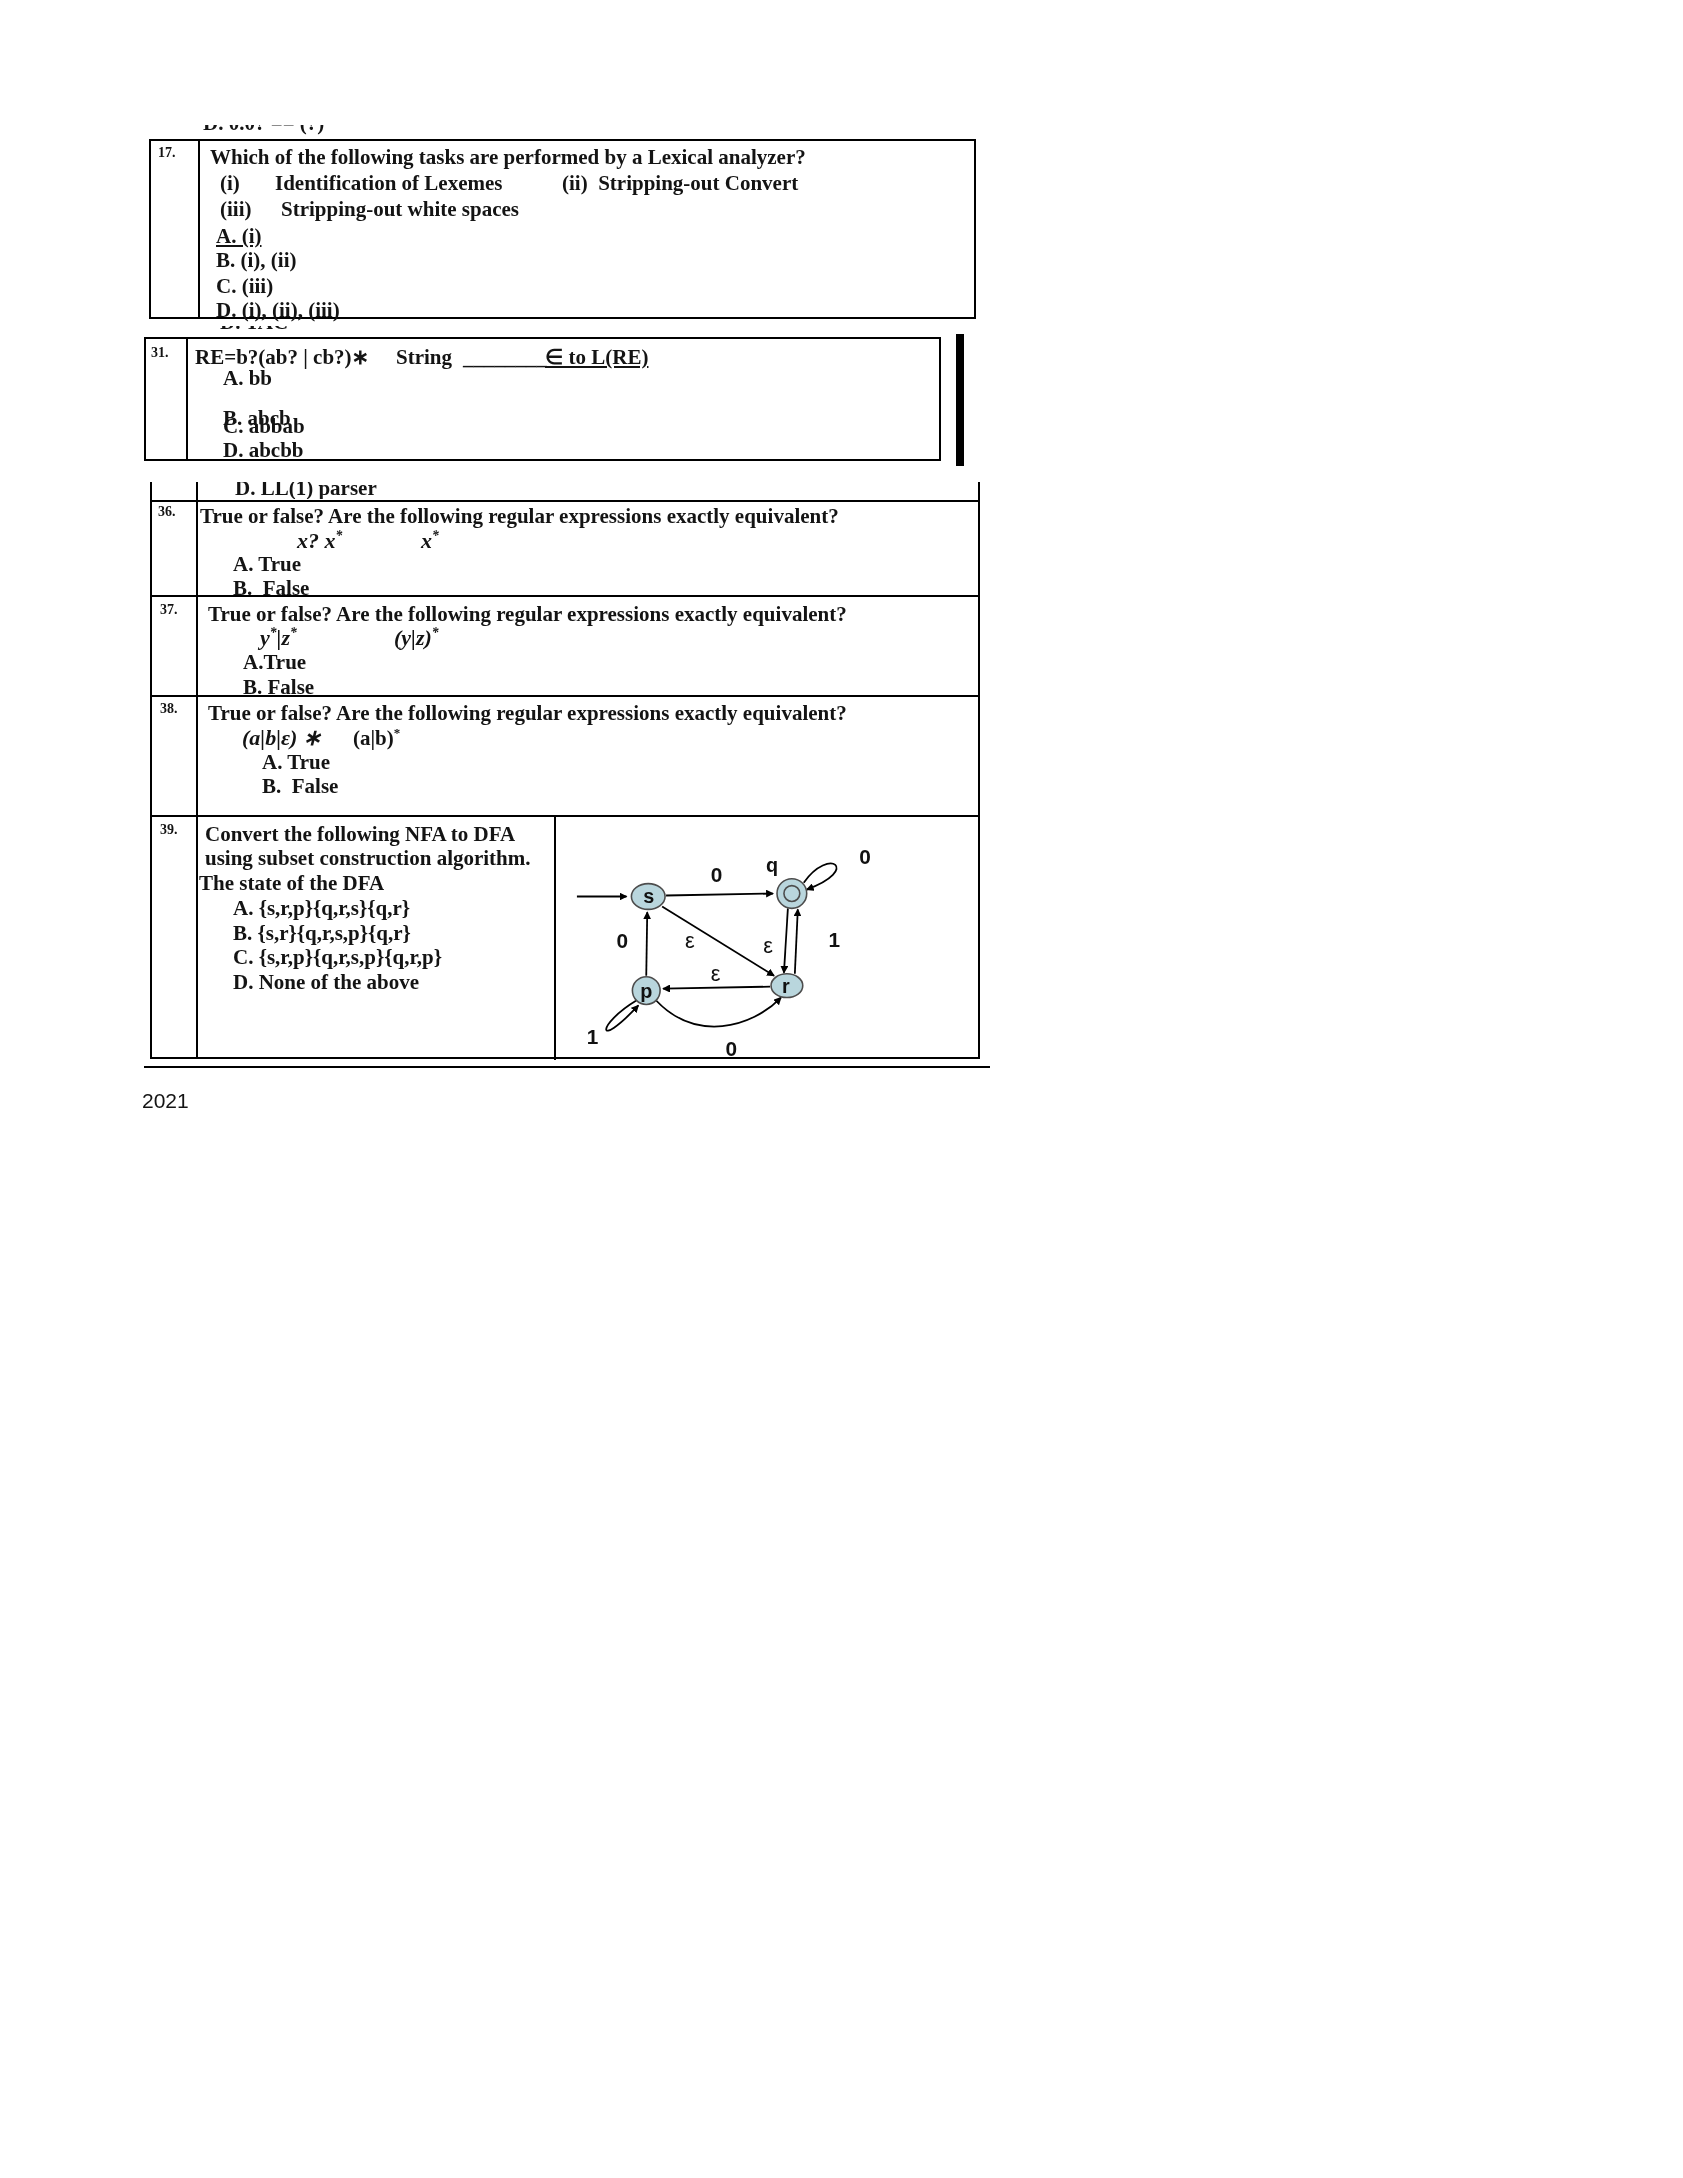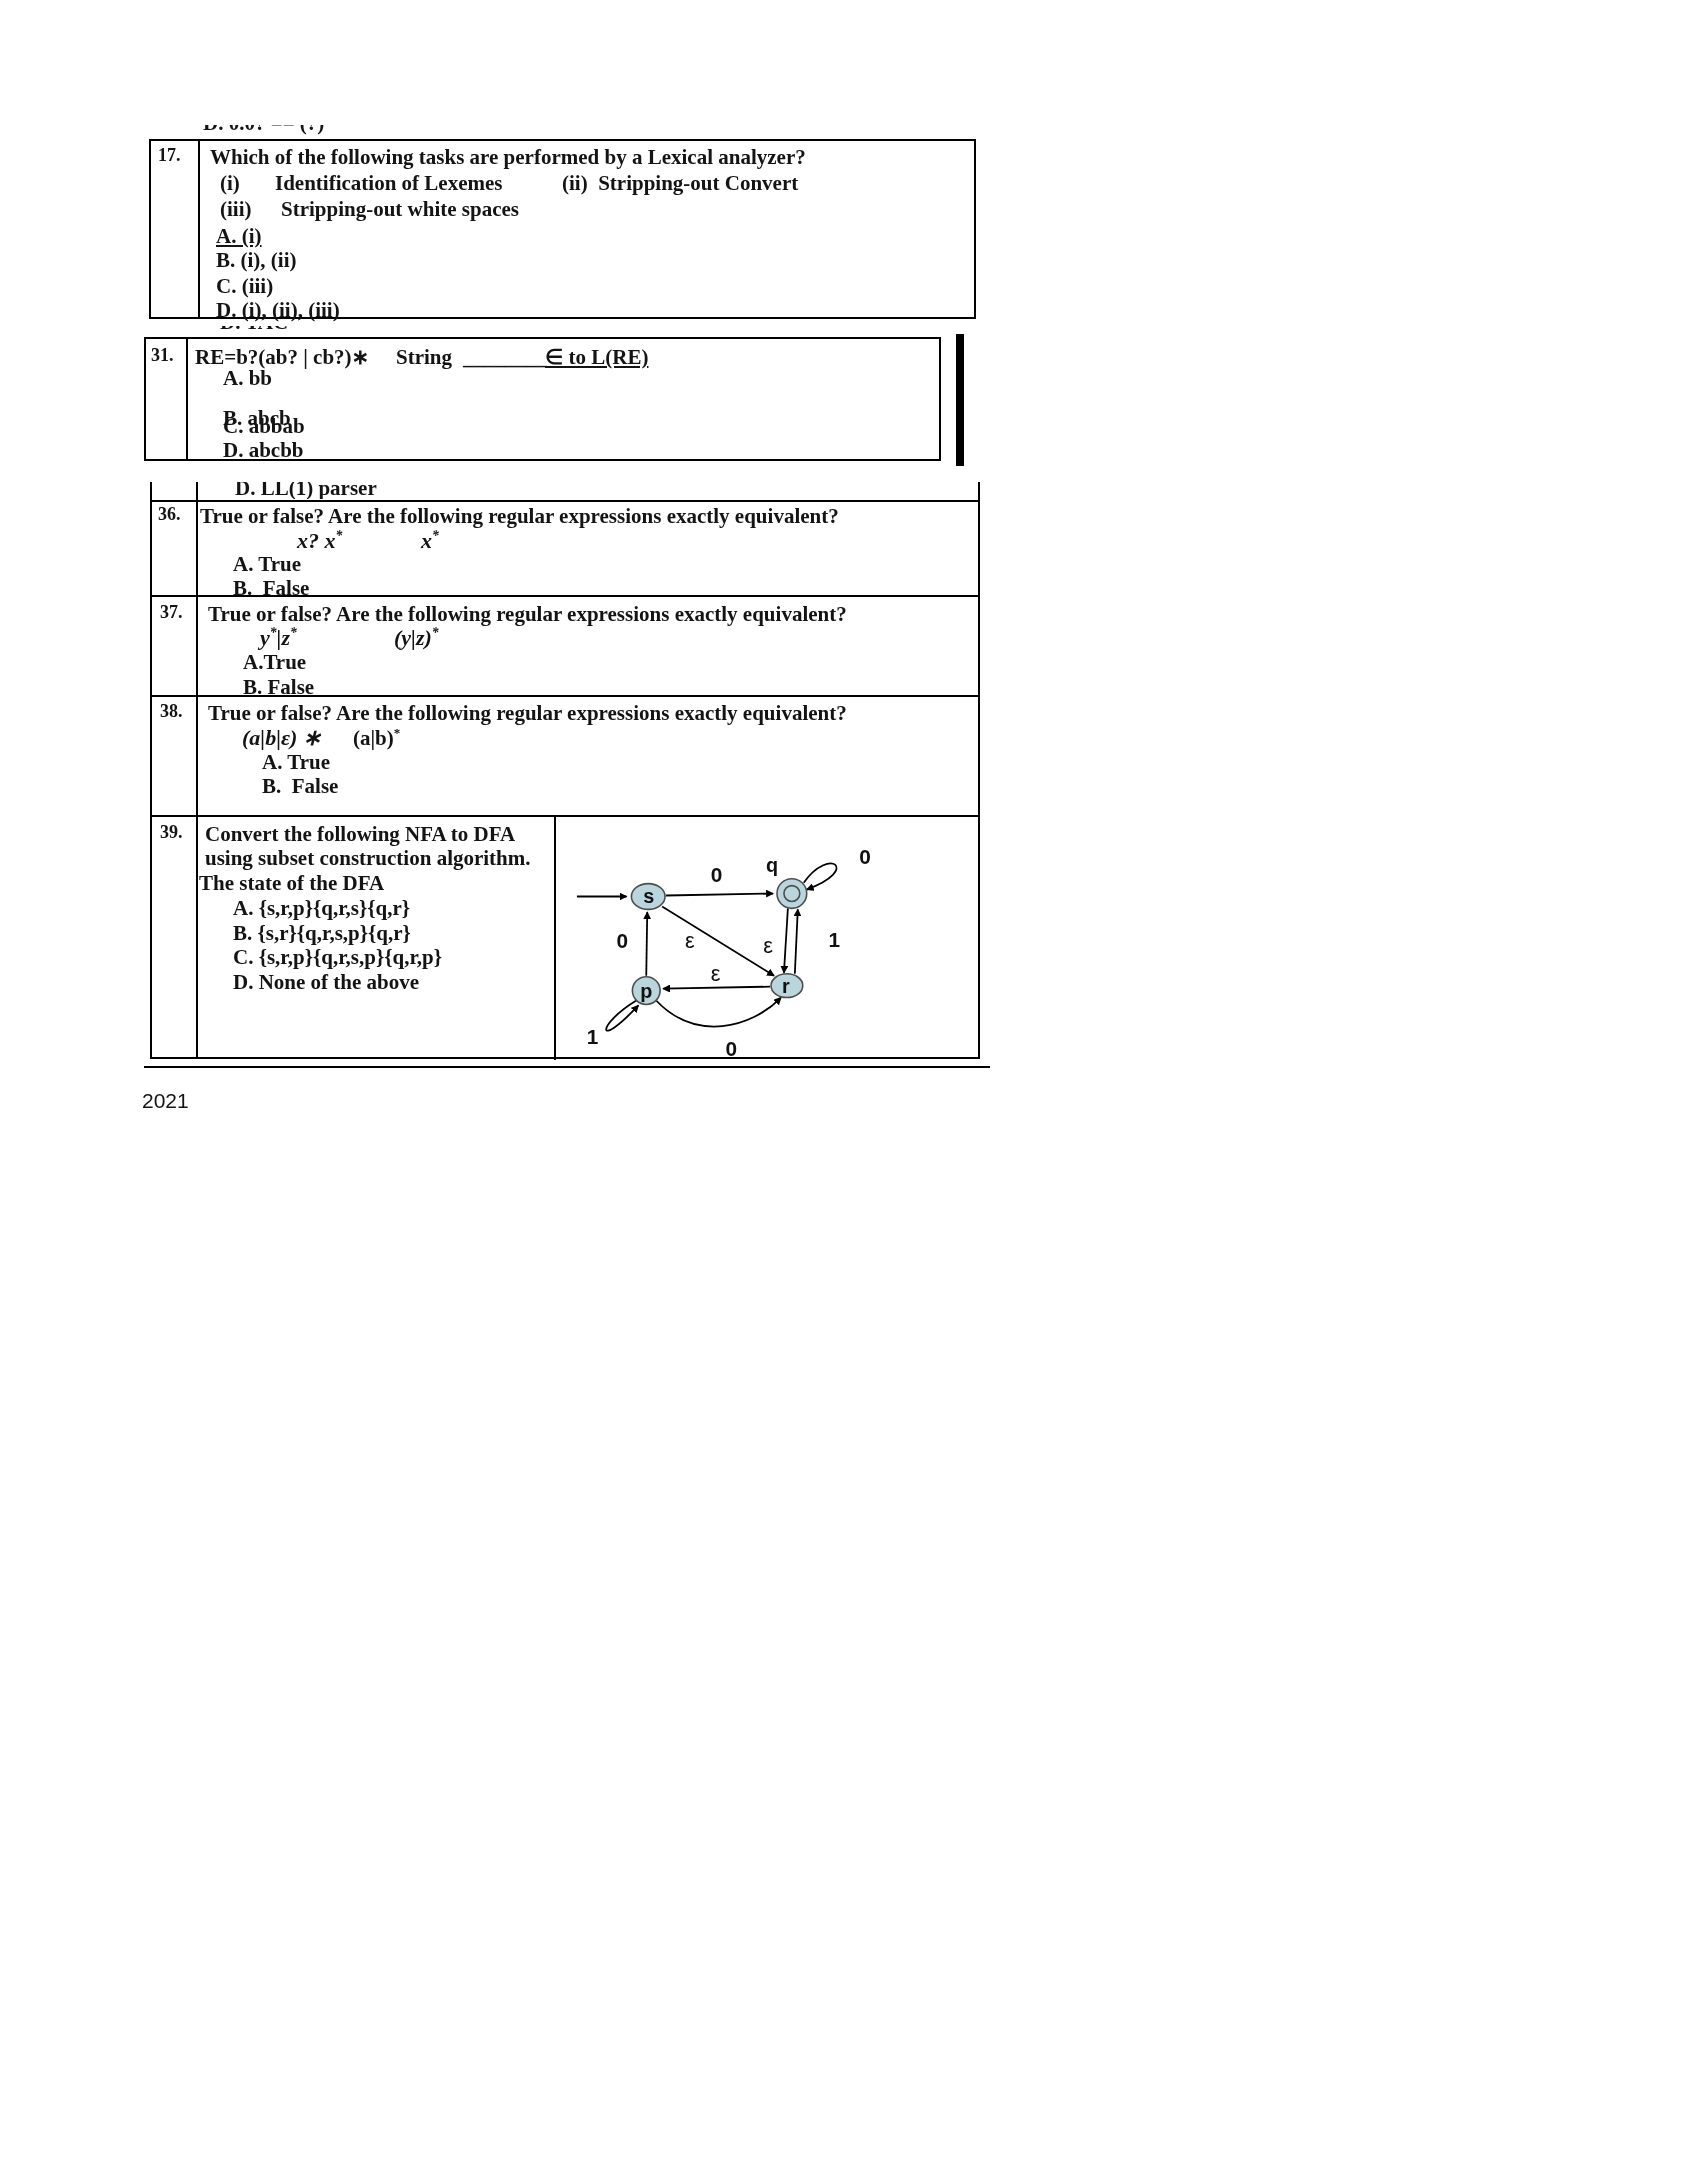--- a/index.html
+++ b/index.html
@@ -1,21 +1,21 @@
 <!DOCTYPE html>
 <html><head>
 <meta charset="utf-8">
 <style>
   * { margin:0; padding:0; box-sizing:border-box; }
   html,body { background:#ffffff; }
   .page { position:relative; width:1683px; height:2178px; background:#fff; overflow:hidden;
           font-family:"Liberation Serif", serif; }
   .t { position:absolute; font-family:"Liberation Serif", serif; font-weight:bold;
        font-size:21px; color:#141414; white-space:pre; line-height:1.15; }
-  .num { font-size:18px; }
+  .num { font-size:14px; }
   .math { font-style:italic; font-size:22px; }
   sup { font-size:0.62em; }
   .box  { position:absolute; border:2px solid #000; }
   .nt   { border-top:none; }
   .hline { position:absolute; background:#000; height:2px; }
   .vline { position:absolute; background:#000; width:2px; }
   .bar   { position:absolute; background:#000; }
   .frag { position:absolute; overflow:hidden; }
   .frag > span { display:block; font-family:"Liberation Serif", serif; font-weight:bold;
                  font-size:21px; white-space:pre; color:#141414; }

